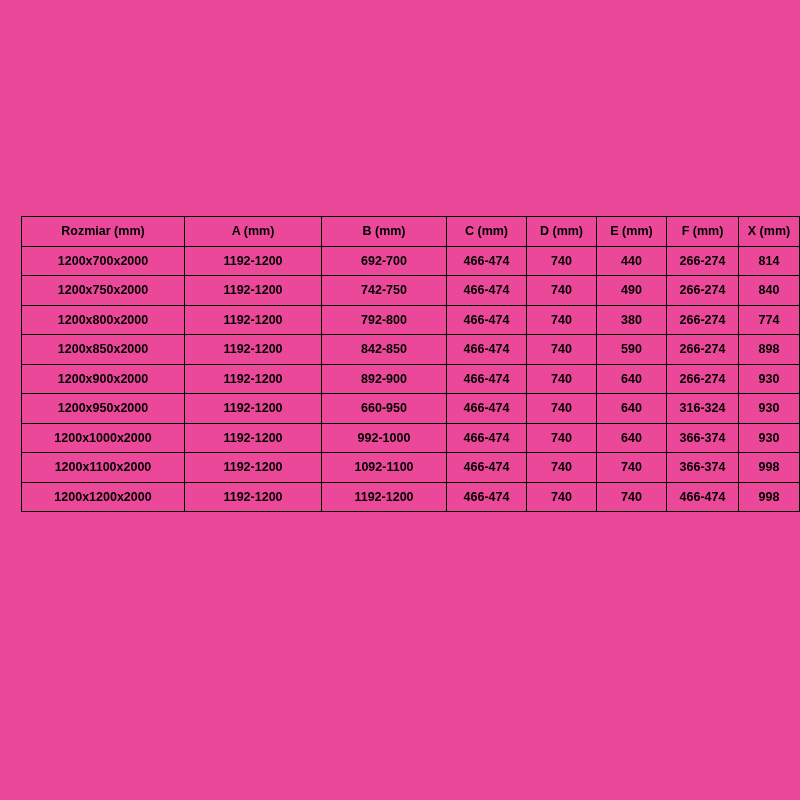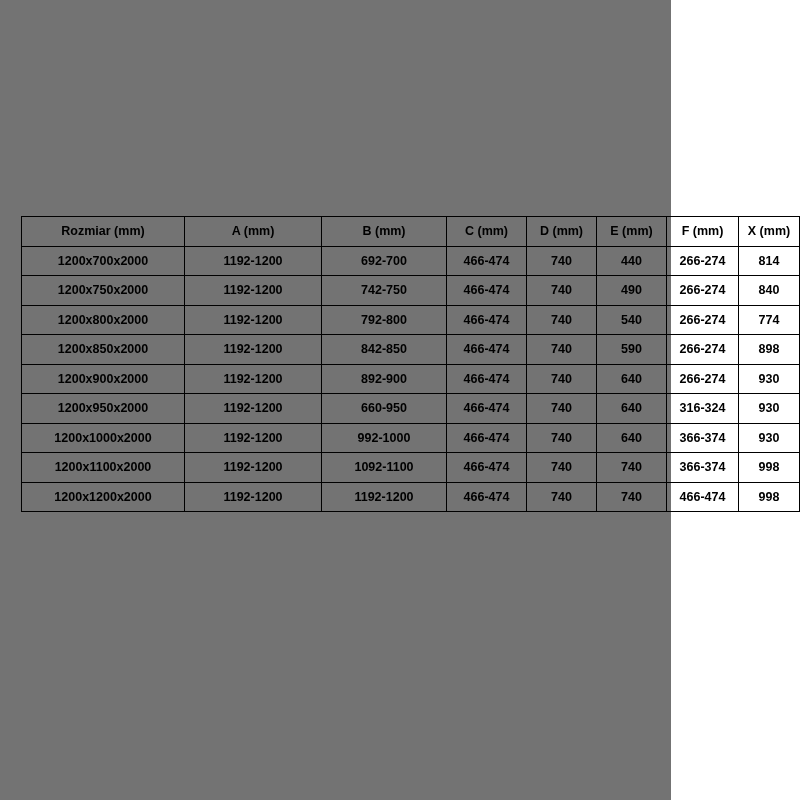--- a/index.html
+++ b/index.html
@@ -5,23 +5,23 @@
   html, body {
     margin: 0;
     padding: 0;
     width: 800px;
     height: 800px;
     background: #ffffff;
     font-family: "Liberation Sans", sans-serif;
   }
   .page {
     position: relative;
-    width: 671px;
+    width: 800px;
     height: 800px;
-    background: #737373;
+    background: #ec4899;
   }
   .table-wrap {
     position: absolute;
     left: 21px;
     top: 216px;
     width: 758px;
   }
   table.dim-table {
     border-collapse: collapse;
     width: 758px;
@@ -104,21 +104,21 @@
           <td>490</td>
           <td>266-274</td>
           <td>840</td>
         </tr>
         <tr>
           <td>1200x800x2000</td>
           <td>1192-1200</td>
           <td>792-800</td>
           <td>466-474</td>
           <td>740</td>
-          <td>540</td>
+          <td>380</td>
           <td>266-274</td>
           <td>774</td>
         </tr>
         <tr>
           <td>1200x850x2000</td>
           <td>1192-1200</td>
           <td>842-850</td>
           <td>466-474</td>
           <td>740</td>
           <td>590</td>

